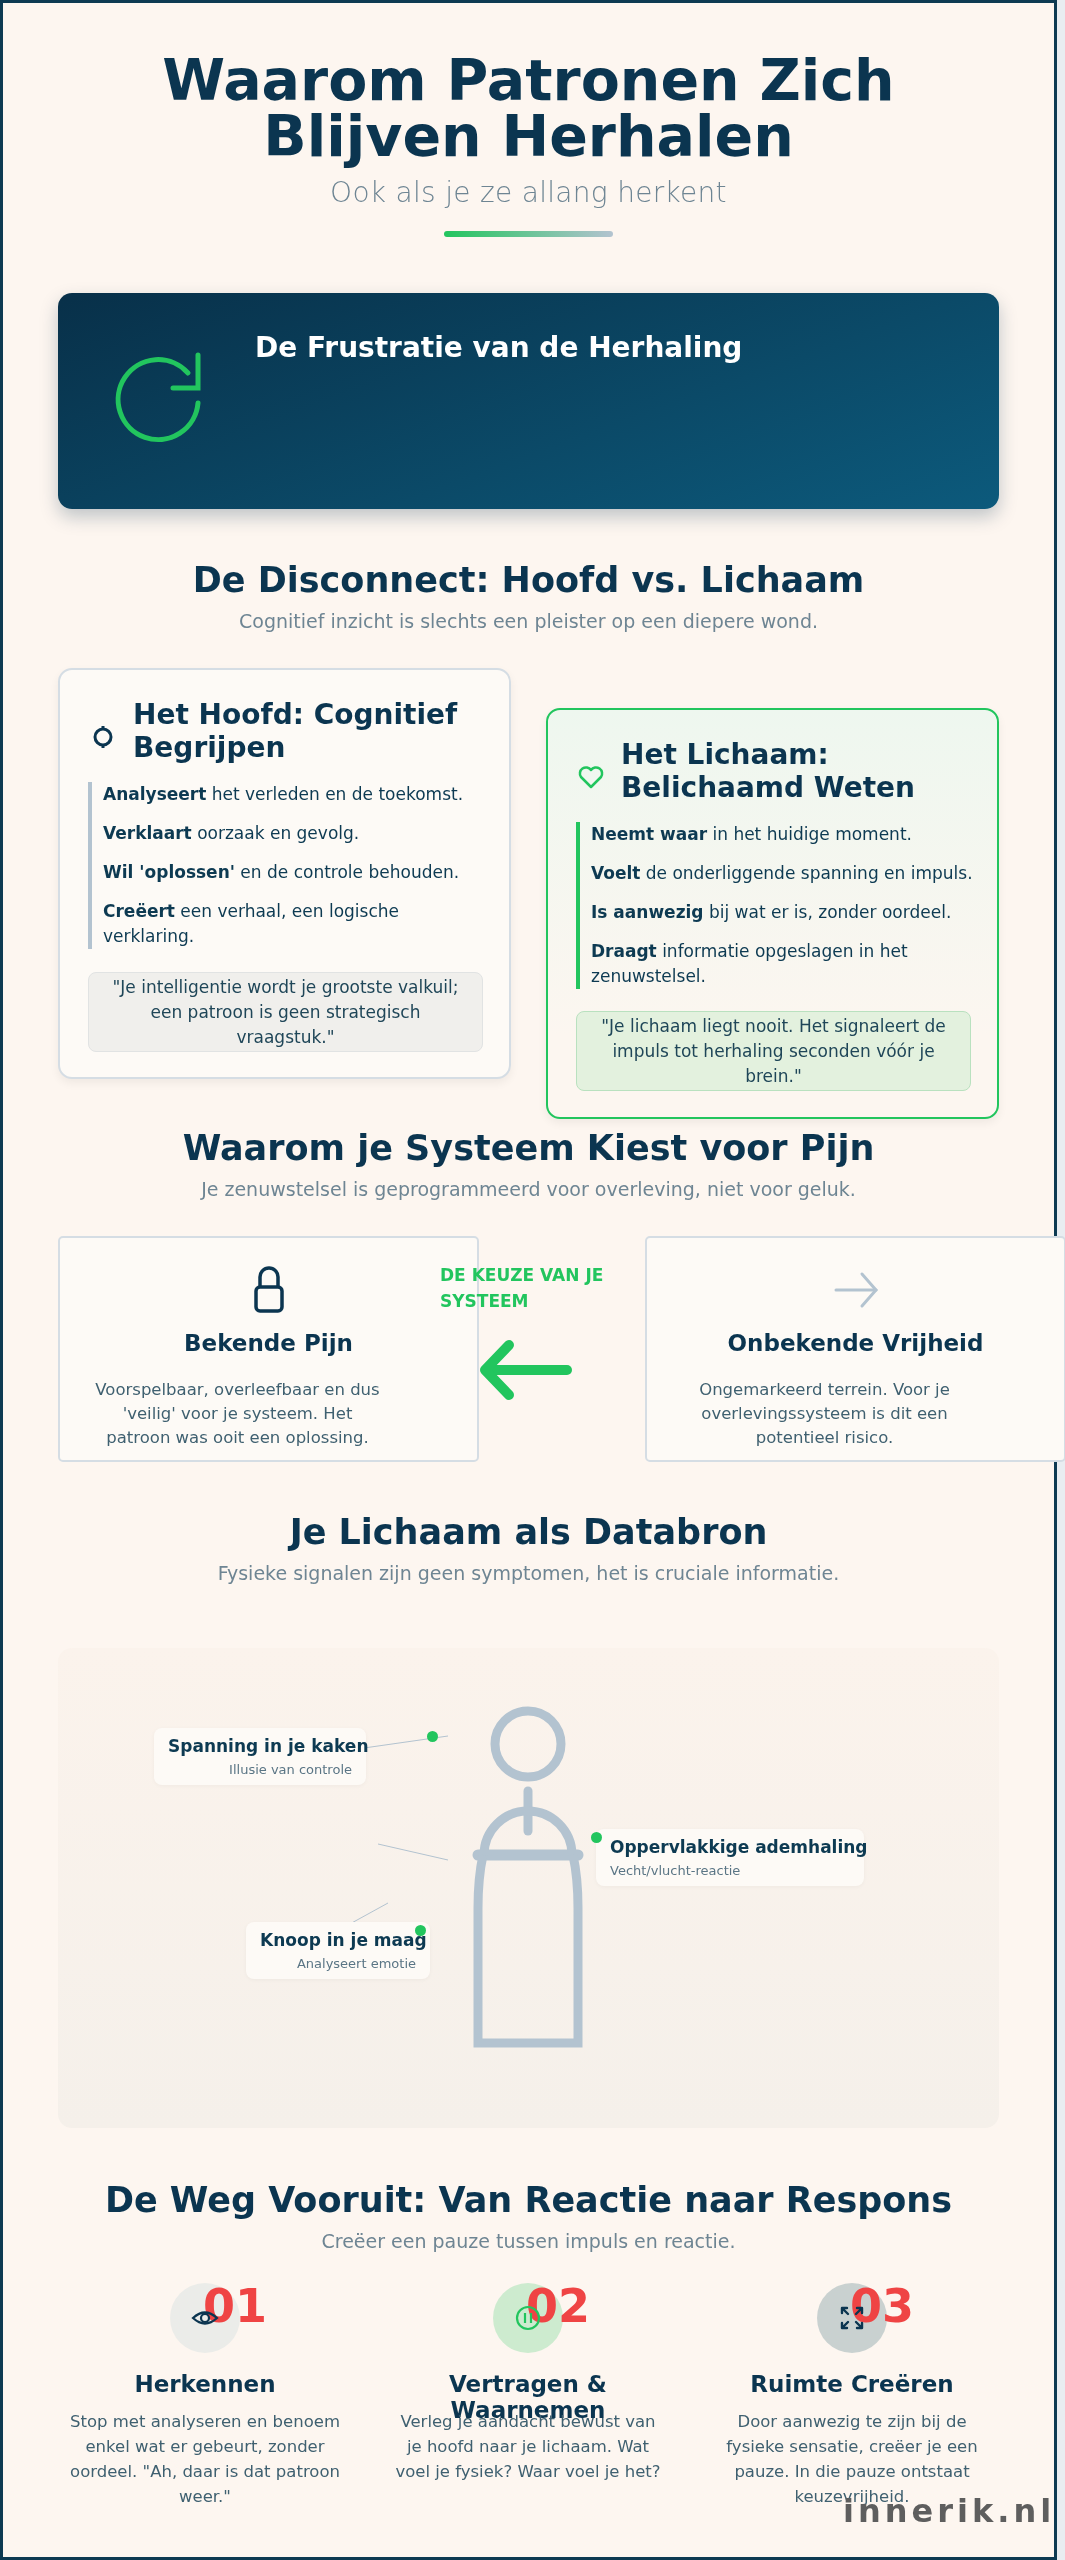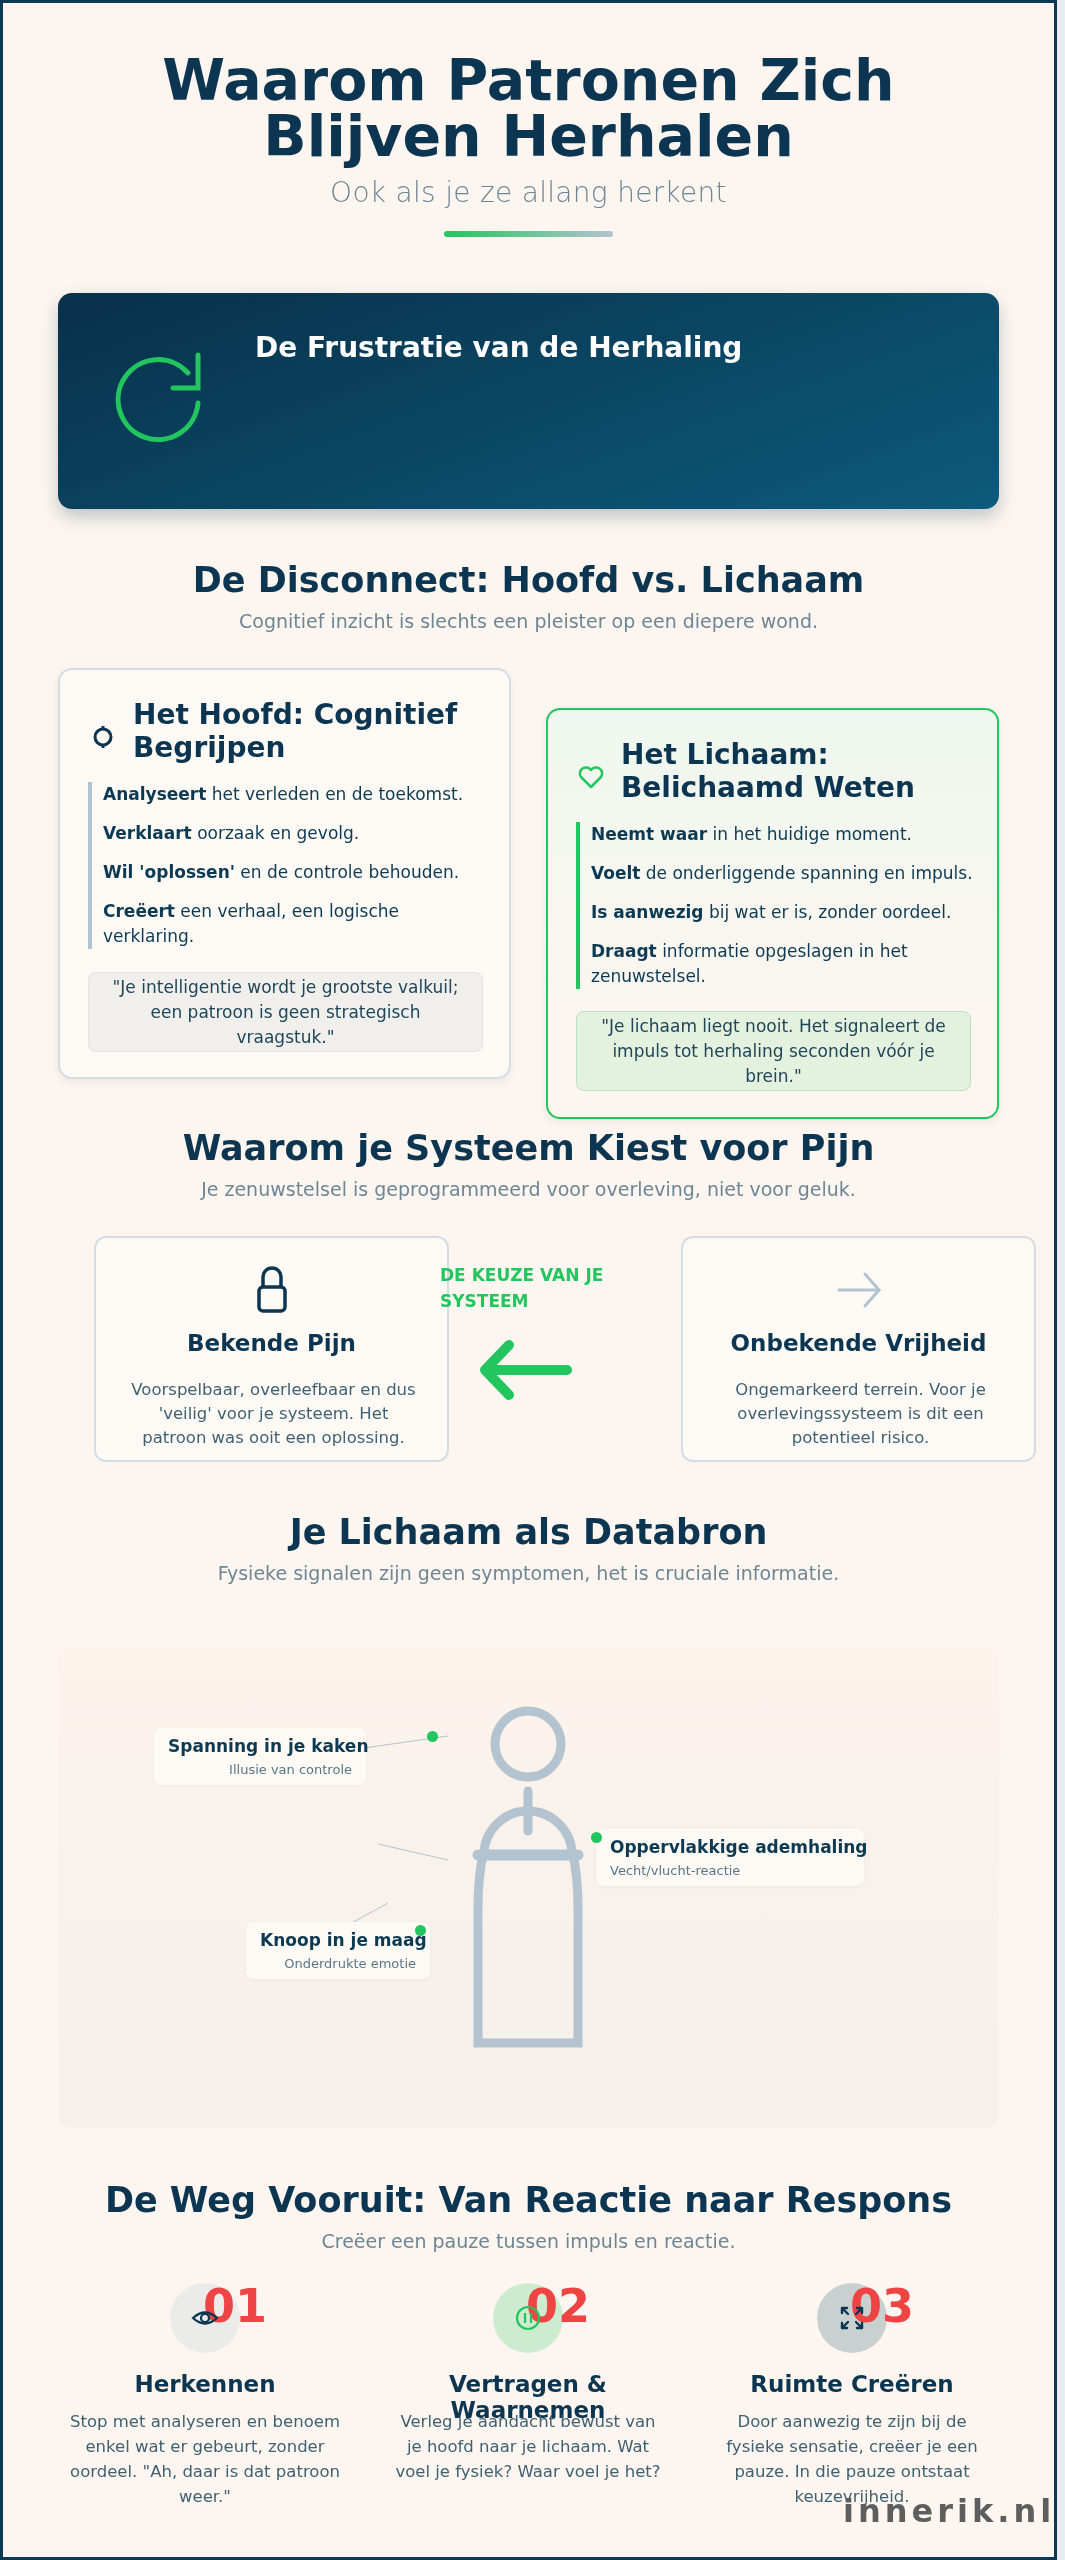--- a/index.html
+++ b/index.html
@@ -68,22 +68,22 @@
   .hcard .quote {
     position: absolute; left: 28px; width: 395px; height: 80px; border-radius: 8px;
     font-size: 17px; line-height: 25px; text-align: center; color: #1f4658;
     display: flex; align-items: center; justify-content: center; padding: 0 10px;
   }
   .hcard.head .quote { top: 302px; background: #f0efec; border: 1px solid #e1e3e3; }
   .hcard.body .quote { top: 301px; background: #e3f1de; border: 1px solid #b9e1bf; }
 
   
   .ccard {
-    position: absolute; top: 1236px; width: 355px; height: 226px; border-radius: 12px;
-    border: 2px solid #d5dde4; background: #fdfaf6; margin-left: 36px;
+    position: absolute; top: 1236px; width: 421px; height: 226px; border-radius: 5px;
+    border: 2px solid #d5dde4; background: #fdfaf6;
   }
   .ccard.left { left: 58px; }
   .ccard.right { left: 645px; }
   .ccard .ic { position: absolute; left: 50%; transform: translateX(-50%); top: 24px; width: 56px; height: 56px; }
   .ccard .ttl { position: absolute; left: 0; top: 92px; width: 100%; text-align: center; font-size: 23px; font-weight: bold; color: #0b3550; }
   .ccard .txt { position: absolute; left: 30px; top: 140px; width: 295px; text-align: center; font-size: 16.5px; line-height: 24px; color: #3f6070; }
   .choice-label { position: absolute; left: 440px; top: 1262px; width: 180px; font-size: 17px; font-weight: bold; line-height: 26px; color: #22c55e; }
   .choice-arrow { position: absolute; left: 475px; top: 1335px; width: 100px; height: 70px; }
 
   
@@ -210,21 +210,21 @@
   <div class="dot" style="left:369px; top:83px;"></div>
 
   <div class="sig" style="left:538px; top:181px; width:268px;">
     <div class="t">Oppervlakkige ademhaling</div>
     <div class="s">Vecht/vlucht-reactie</div>
   </div>
   <div class="dot" style="left:533px; top:184px;"></div>
 
   <div class="sig r" style="left:188px; top:274px; width:184px;">
     <div class="t">Knoop in je maag</div>
-    <div class="s">Onderdrukte emotie</div>
+    <div class="s">Analyseert emotie</div>
   </div>
   <div class="dot" style="left:357px; top:277px;"></div>
 </section>
 
 <h2 class="sec-title" style="top:2180px">De Weg Vooruit: Van Reactie naar Respons</h2>
 <div class="sec-sub" style="top:2230px">Creëer een pauze tussen impuls en reactie.</div>
 
 <div class="step" style="left:70px;">
   <div class="circ" style="background:#ebece9;"></div>
   <div class="num">01</div>

